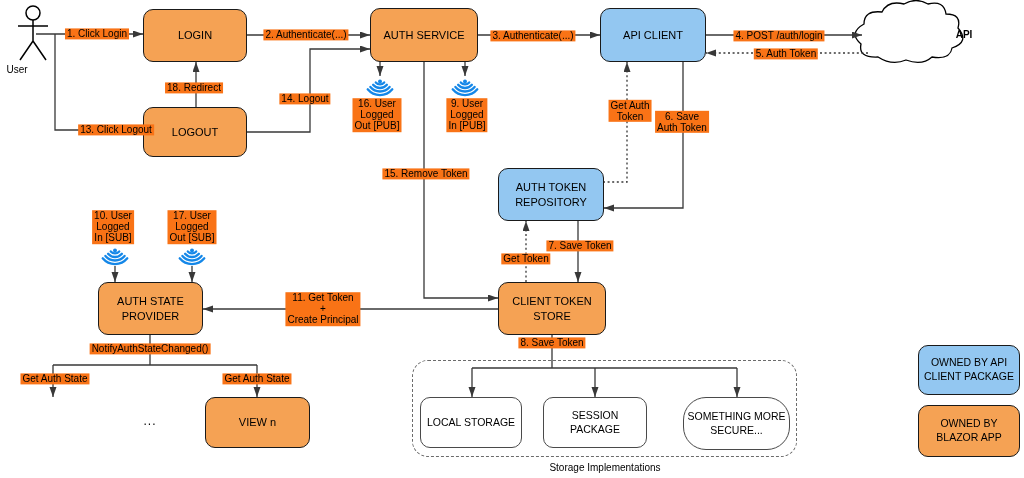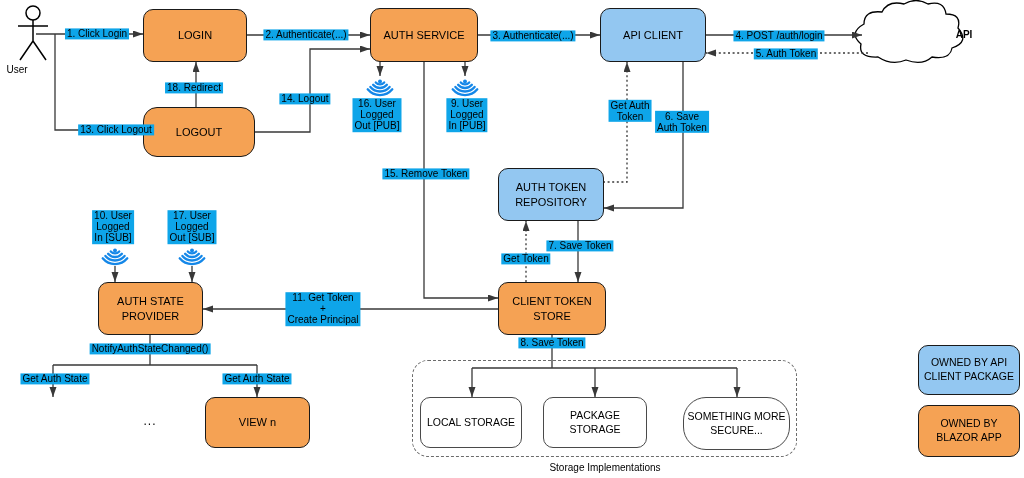--- a/index.html
+++ b/index.html
@@ -13,21 +13,21 @@
   .cloud{fill:#ffffff;stroke:#000;stroke-width:1.3;}
   .beacon-arc{fill:none;stroke:var(--beacon,#1487e8);stroke-width:2.3;stroke-linecap:round;}
   .beacon-dot{fill:var(--beacon,#1487e8);}
   .node{position:absolute;display:flex;align-items:center;justify-content:center;
         text-align:center;border:1px solid #1a1a1a;border-radius:10px;
         font-size:11px;line-height:1.3;padding:2px;box-sizing:border-box;}
   .node.orange{background:var(--orange,#f5a254);}
   .node.blue{background:var(--blue,#93c7f1);}
   .node.white{background:#fff;border-color:#4a4a4a;font-size:10.5px;}
   .node.legend{font-size:10.5px;}
-  .elabel{position:absolute;transform:translate(-50%,-50%);background:#0ea5e9;
+  .elabel{position:absolute;transform:translate(-50%,-50%);background:#f97316;
           font-size:10px;line-height:1.12;white-space:pre-line;text-align:center;
           padding:0 2px;}
   .elabel.plain{background:transparent;}
   .dash-group{position:absolute;left:412px;top:360px;width:385px;height:97px;
               border:1.5px dashed #6b6b6b;border-radius:16px;box-sizing:border-box;}
   .ellipsis{font-size:12px;letter-spacing:1px;}
 </style>
 </head>
 <body>
 
@@ -86,21 +86,21 @@
     <use href="#beacon" transform="translate(192,248)"></use>
     <path class="wire" marker-end="url(#arr)" d="M115,266 V282"></path>
     <path class="wire" marker-end="url(#arr)" d="M192,266 V282"></path>
   </svg>
 
   <div class="dash-group"></div>
 
   <div class="node orange" style="left:143px;top:9px;width:104px;height:53px;">
       <span>LOGIN</span>
     </div>
-  <div class="node orange" style="left:143px;top:107px;width:112px;height:50px;border-radius:14px;">
+  <div class="node orange" style="left:143px;top:107px;width:104px;height:50px;">
       <span>LOGOUT</span>
     </div>
   <div class="node orange" style="left:370px;top:8px;width:108px;height:54px;">
       <span>AUTH SERVICE</span>
     </div>
   <div class="node blue" style="left:498px;top:168px;width:106px;height:53px;">
       <span>AUTH TOKEN REPOSITORY</span>
     </div>
   <div class="node blue" style="left:600px;top:8px;width:106px;height:54px;">
       <span>API CLIENT</span>
@@ -111,21 +111,21 @@
   <div class="node orange" style="left:498px;top:282px;width:108px;height:53px;">
       <span>CLIENT TOKEN STORE</span>
     </div>
   <div class="node orange" style="left:205px;top:397px;width:105px;height:51px;">
       <span>VIEW n</span>
     </div>
   <div class="node white" style="left:420px;top:397px;width:102px;height:51px;">
       <span>LOCAL STORAGE</span>
     </div>
   <div class="node white" style="left:543px;top:397px;width:104px;height:51px;">
-      <span>PACKAGE STORAGE</span>
+      <span>SESSION PACKAGE</span>
     </div>
   <div class="node white" style="left:683px;top:397px;width:107px;height:53px;border-radius:23px;">
       <span>SOMETHING MORE SECURE...</span>
     </div>
   <div class="node blue legend" style="left:918px;top:345px;width:102px;height:50px;">
       <span>OWNED BY API CLIENT PACKAGE</span>
     </div>
   <div class="node orange legend" style="left:918px;top:405px;width:102px;height:52px;">
       <span>OWNED BY BLAZOR APP</span>
     </div>

